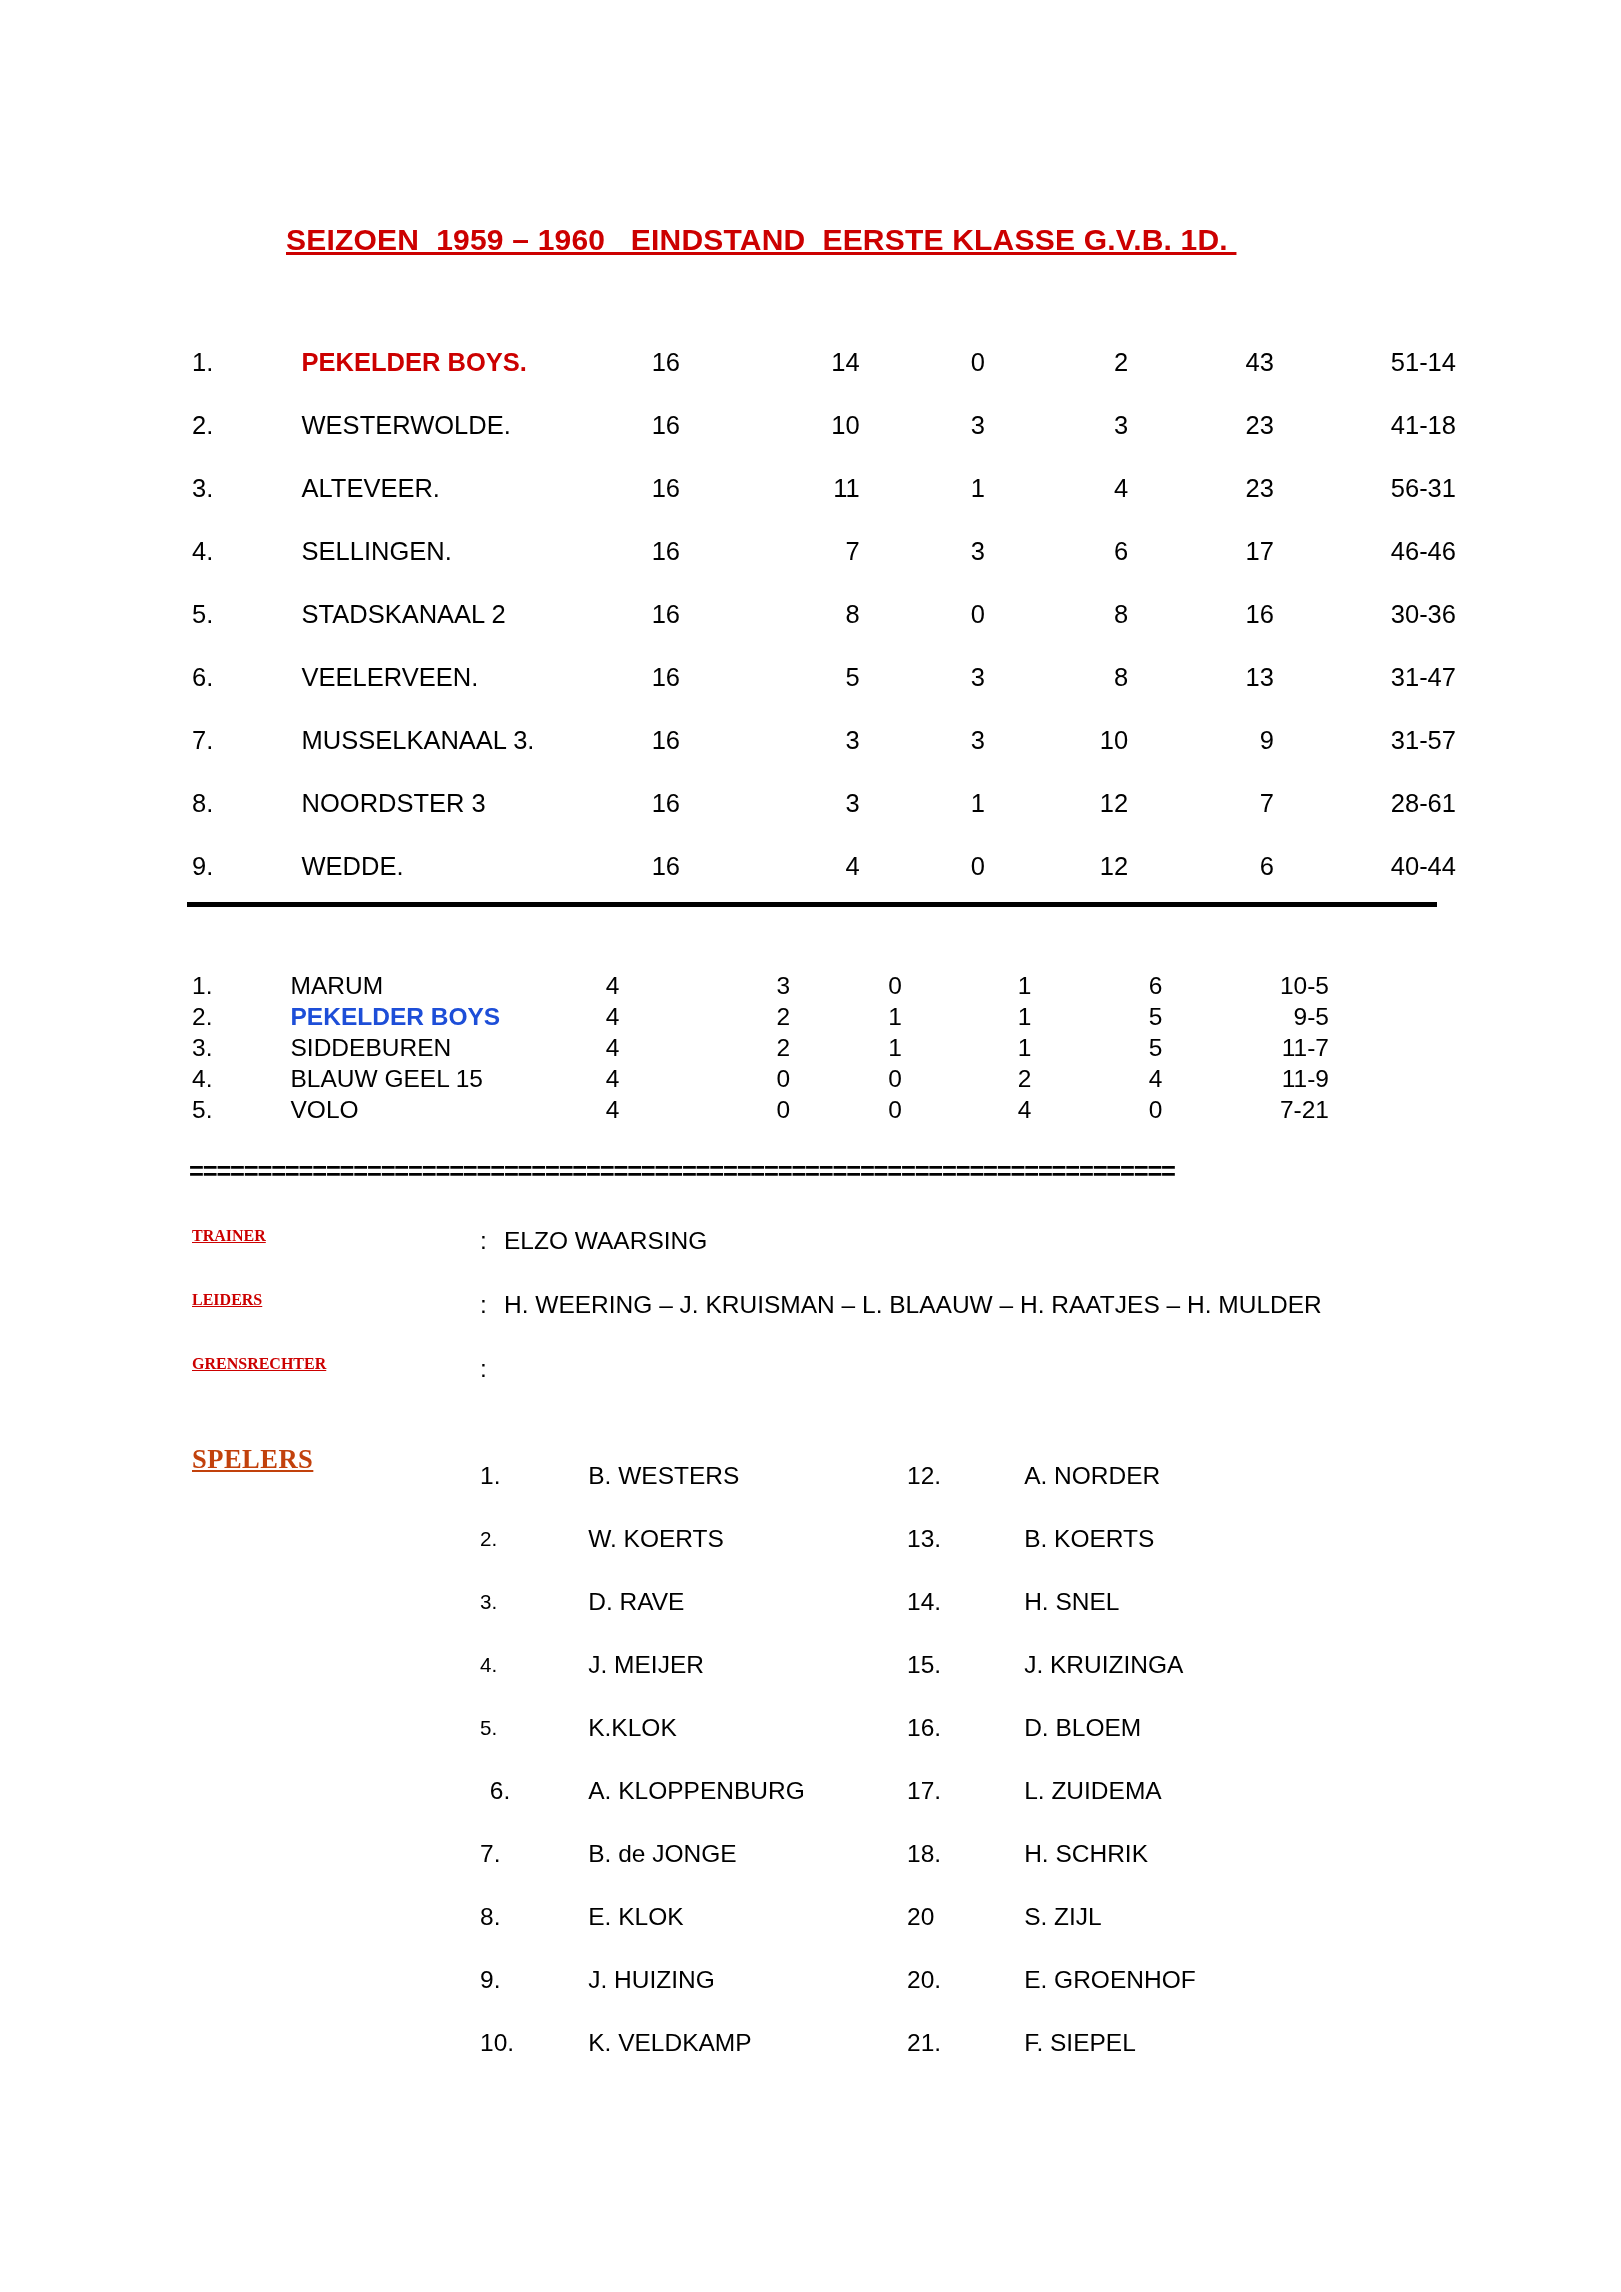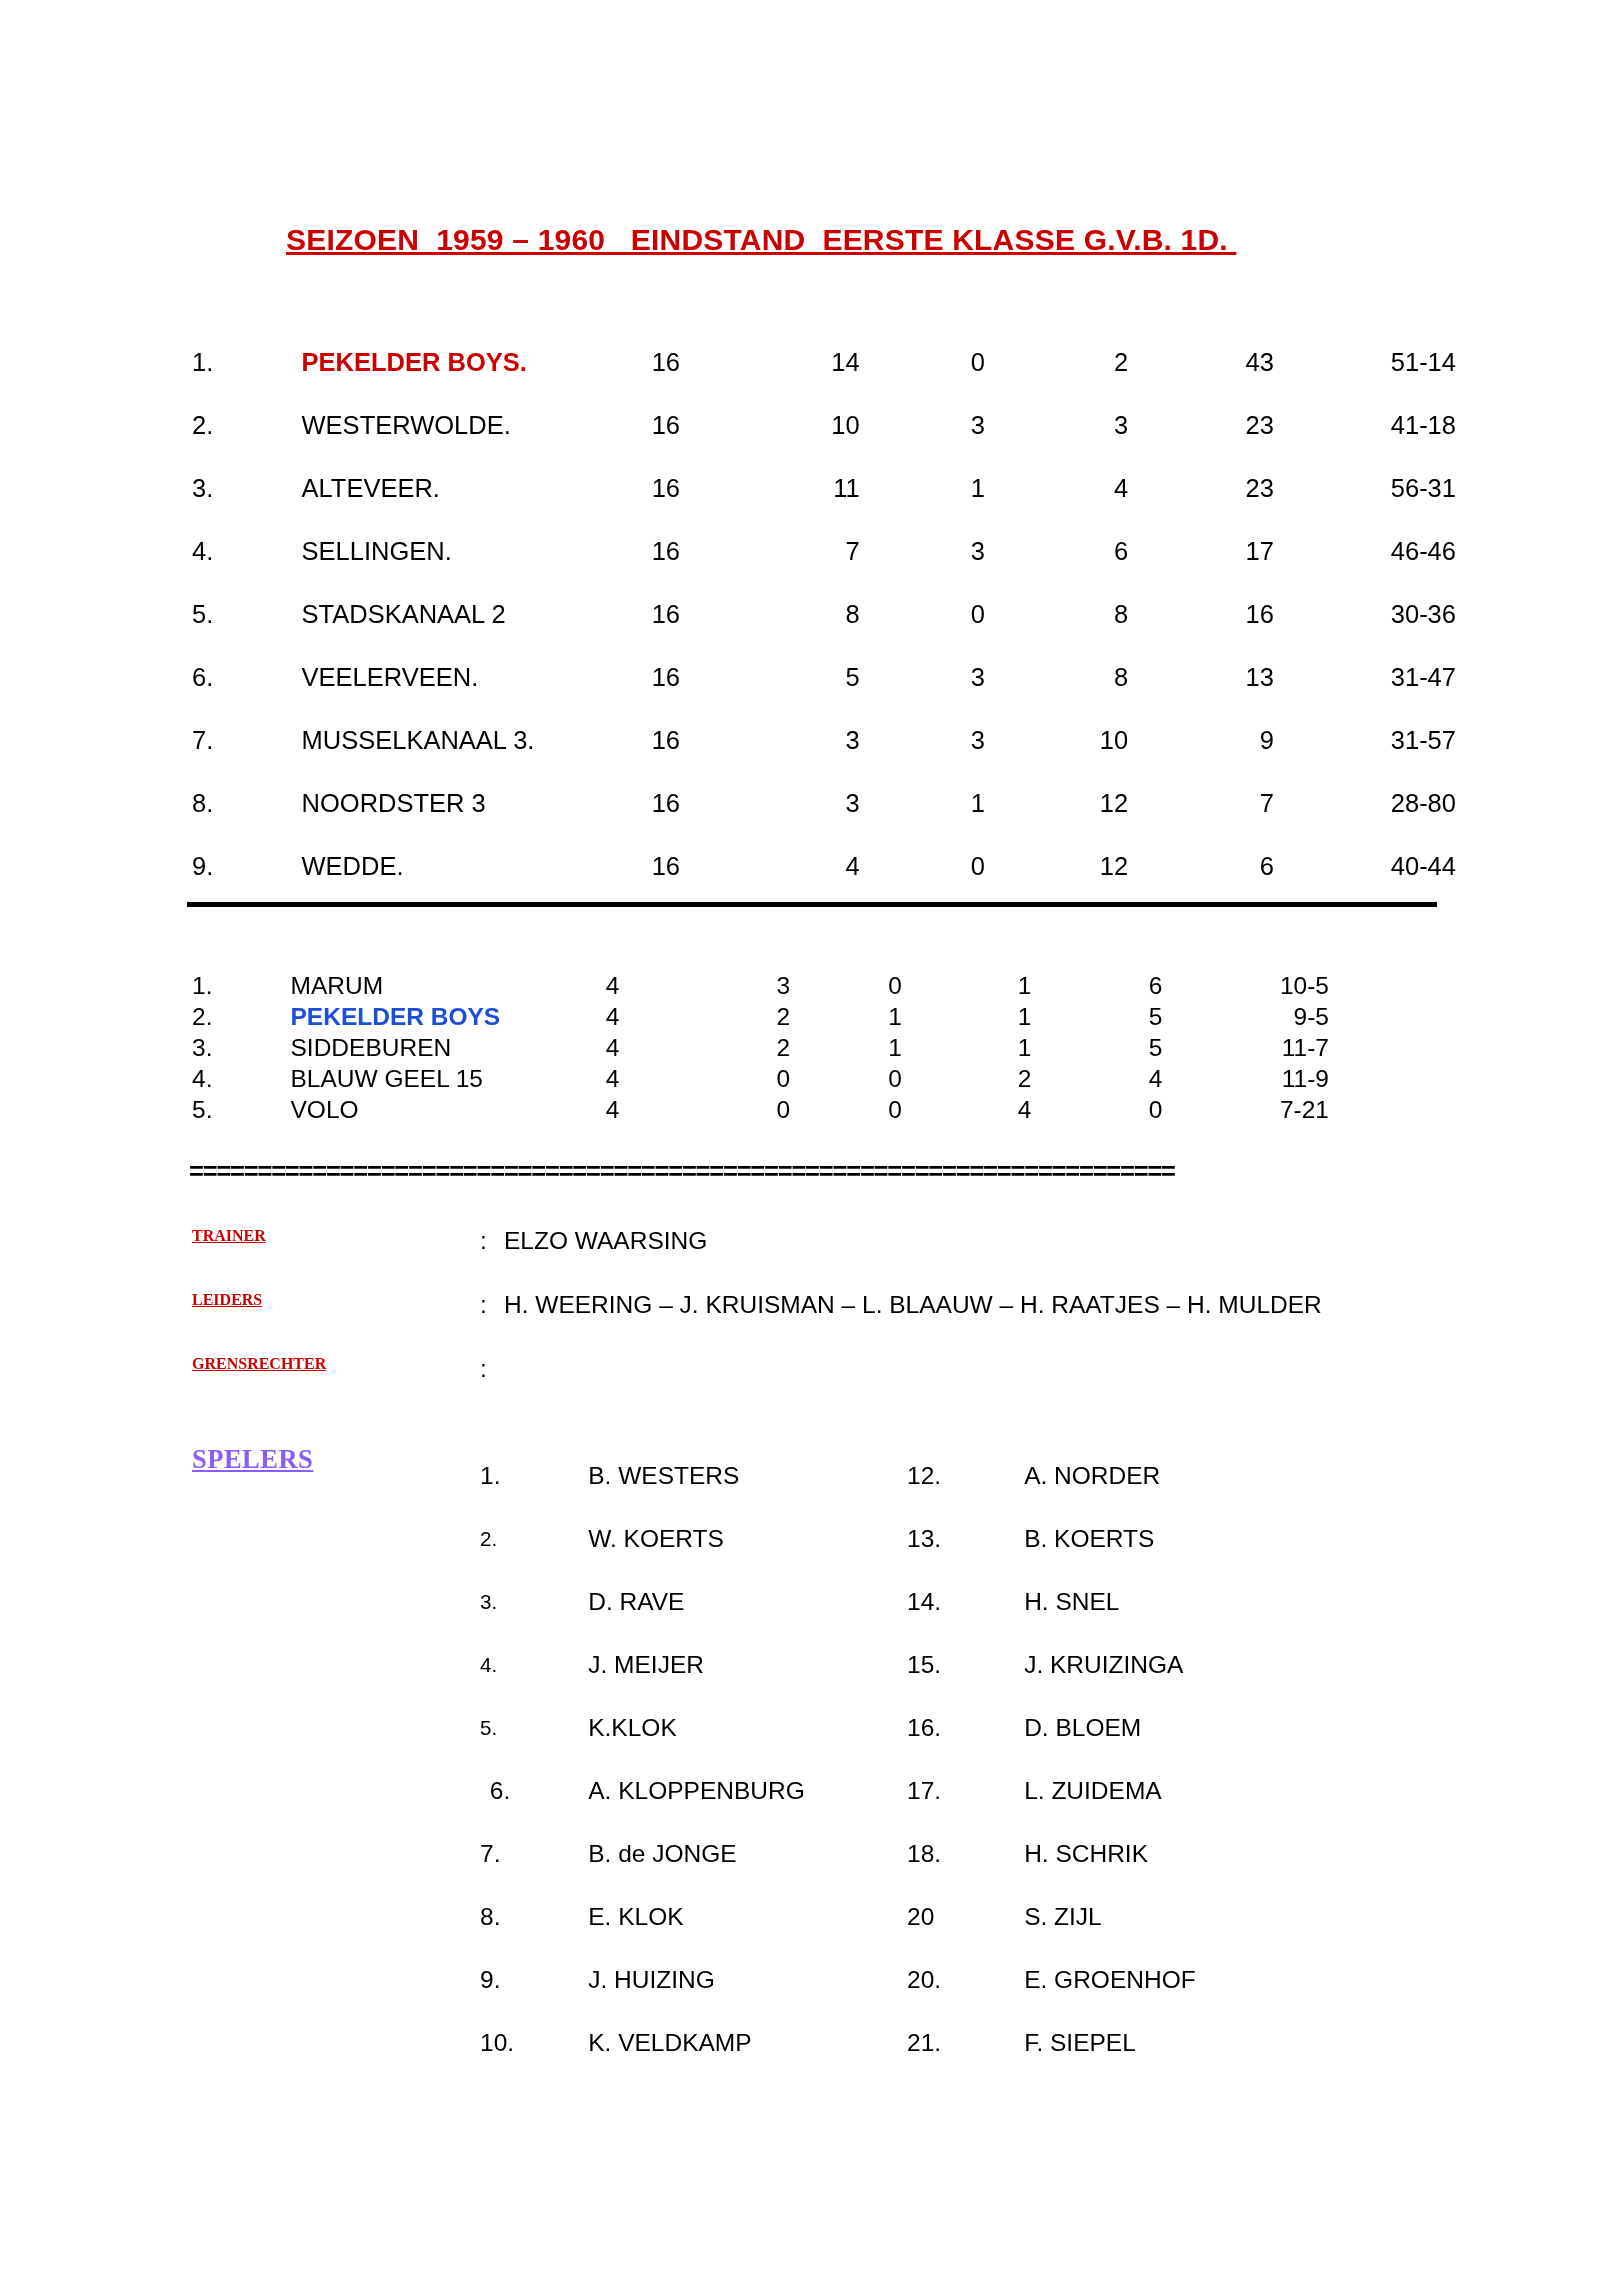--- a/index.html
+++ b/index.html
@@ -161,21 +161,21 @@
   }
   #staff-trainer { top: 1227px; }
   #staff-leiders { top: 1291px; }
   #staff-grensrechter { top: 1355px; }
 
   
   .spelers-label {
     position: absolute;
     left: 192px;
     top: 1444px;
-    color: #8b5cf6;
+    color: #c2410c;
     font-weight: bold;
     text-decoration: underline;
     font-family: "Liberation Serif", serif;
     font-size: 26.5px;
     letter-spacing: 0.5px;
   }
   .players {
     position: absolute;
     left: 480px;
     top: 1444px;
@@ -276,21 +276,21 @@
           <td class="c-goals">31-57</td>
         </tr>
         <tr>
           <td class="c-pos">8.</td>
           <td class="c-team">NOORDSTER 3</td>
           <td class="c-played">16</td>
           <td class="c-won">3</td>
           <td class="c-drawn">1</td>
           <td class="c-lost">12</td>
           <td class="c-points">7</td>
-          <td class="c-goals">28-80</td>
+          <td class="c-goals">28-61</td>
         </tr>
         <tr>
           <td class="c-pos">9.</td>
           <td class="c-team">WEDDE.</td>
           <td class="c-played">16</td>
           <td class="c-won">4</td>
           <td class="c-drawn">0</td>
           <td class="c-lost">12</td>
           <td class="c-points">6</td>
           <td class="c-goals">40-44</td>

